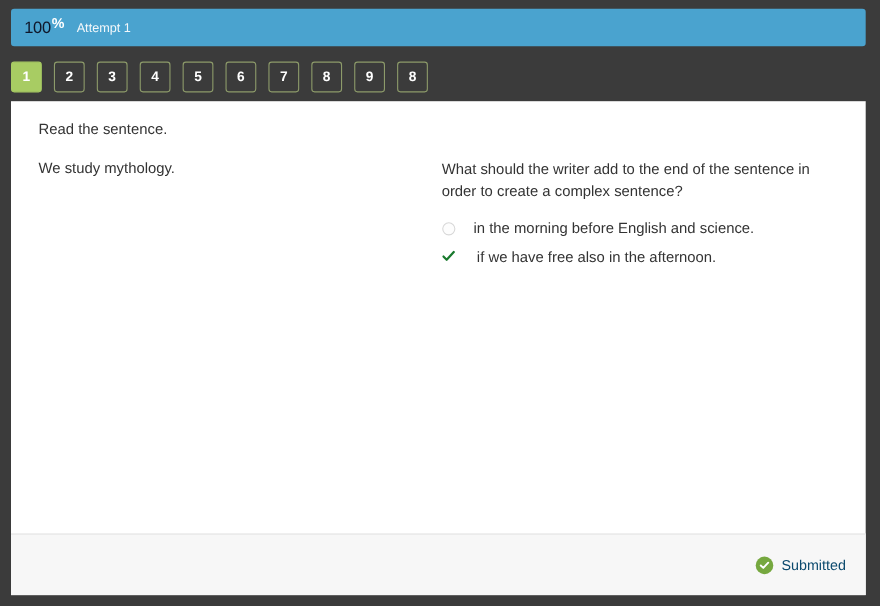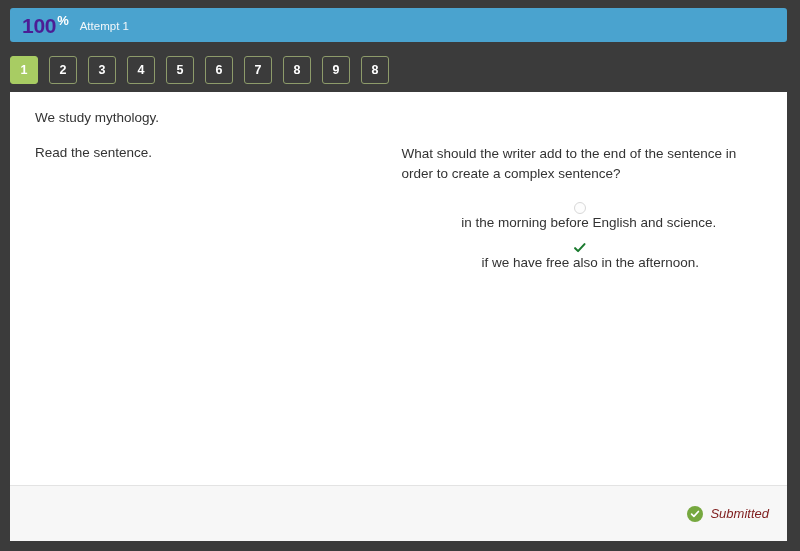--- a/index.html
+++ b/index.html
@@ -29,23 +29,23 @@
     width: 777px;
     height: 34px;
     background: #4aa3cf;
     border-radius: 3px;
     display: flex;
     align-items: center;
     box-sizing: border-box;
     padding-left: 12px;
   }
   .score-value {
-    color: #4c1d95;
-    font-size: 21px;
-    font-weight: bold;
+    color: #0f172a;
+    font-size: 15px;
+    font-weight: normal;
     letter-spacing: -0.3px;
     line-height: 1;
   }
   .score-pct {
     color: #ffffff;
     font-size: 13px;
     font-weight: bold;
     line-height: 1;
     position: relative;
     top: -5px;
@@ -137,24 +137,23 @@
     line-height: 1.5;
     margin-bottom: 14px;
     margin-top: 36px;
   }
 
   .options {
     margin-top: 4px;
   }
   .option {
     display: flex;
-    align-items: center;
+    align-items: flex-start;
     margin-bottom: 8px;
     cursor: pointer;
-    flex-direction: column;
   }
   .radio {
     width: 12px;
     height: 12px;
     border-radius: 50%;
     border: 1px solid #d8d8d8;
     background: #fdfdfd;
     box-sizing: border-box;
     flex: 0 0 auto;
     margin-top: 3px;
@@ -200,23 +199,22 @@
     border-radius: 50%;
     background: #76a83f;
     display: flex;
     align-items: center;
     justify-content: center;
     margin-right: 7px;
     flex: 0 0 auto;
   }
   .status-badge svg { display: block; }
   .status-text {
-    color: #7f1d1d;
+    color: #0c4a6e;
     font-size: 13px;
-    font-style: italic;
   }
 </style>
 </head>
 <body>
 
 <div id="app">
 
   <div class="score-bar">
     <span class="score-value">100</span>
     <span class="score-pct">%</span>
@@ -234,22 +232,22 @@
       <div class="qnav-btn">8</div>
       <div class="qnav-btn">9</div>
       <div class="qnav-btn">8</div>
     </div>
 
   <div class="panel">
 
     <div class="panel-body">
 
       <div class="col-left">
+        <div class="stem-line">Read the sentence.</div>
         <div class="stem-line">We study mythology.</div>
-        <div class="stem-line">Read the sentence.</div>
       </div>
 
       <div class="col-right">
         <div class="question-text">What should the writer add to the end of the sentence in order to create a complex sentence?</div>
         <div class="options" id="options">
             <div class="option">
               <span class="radio"></span>
               <span class="option-text">in the morning before English and science.</span>
             </div>
             <div class="option correct">

